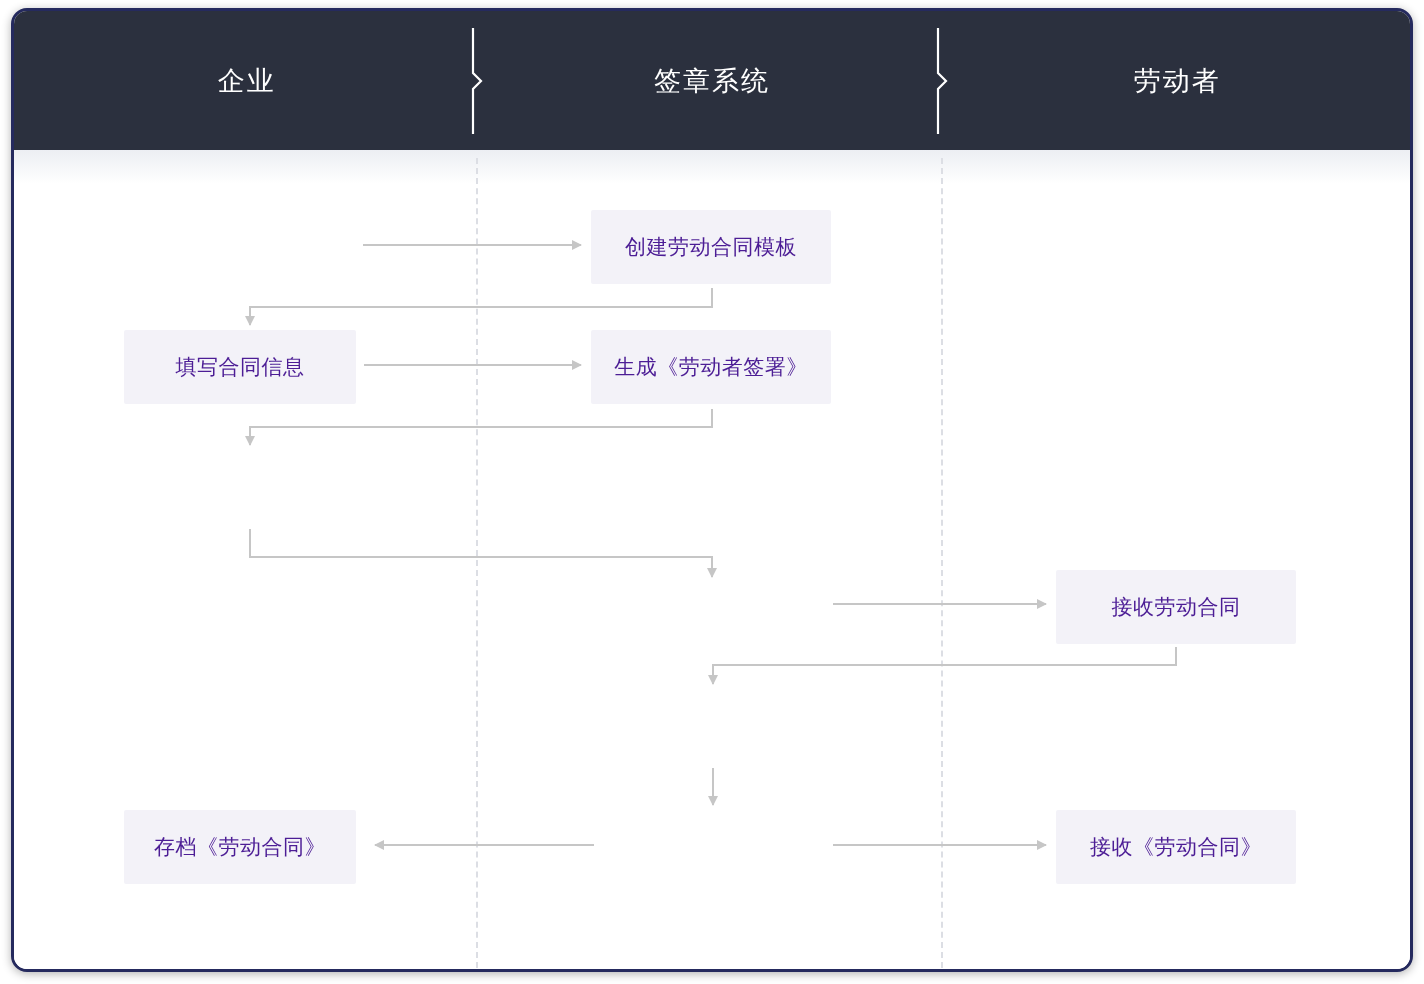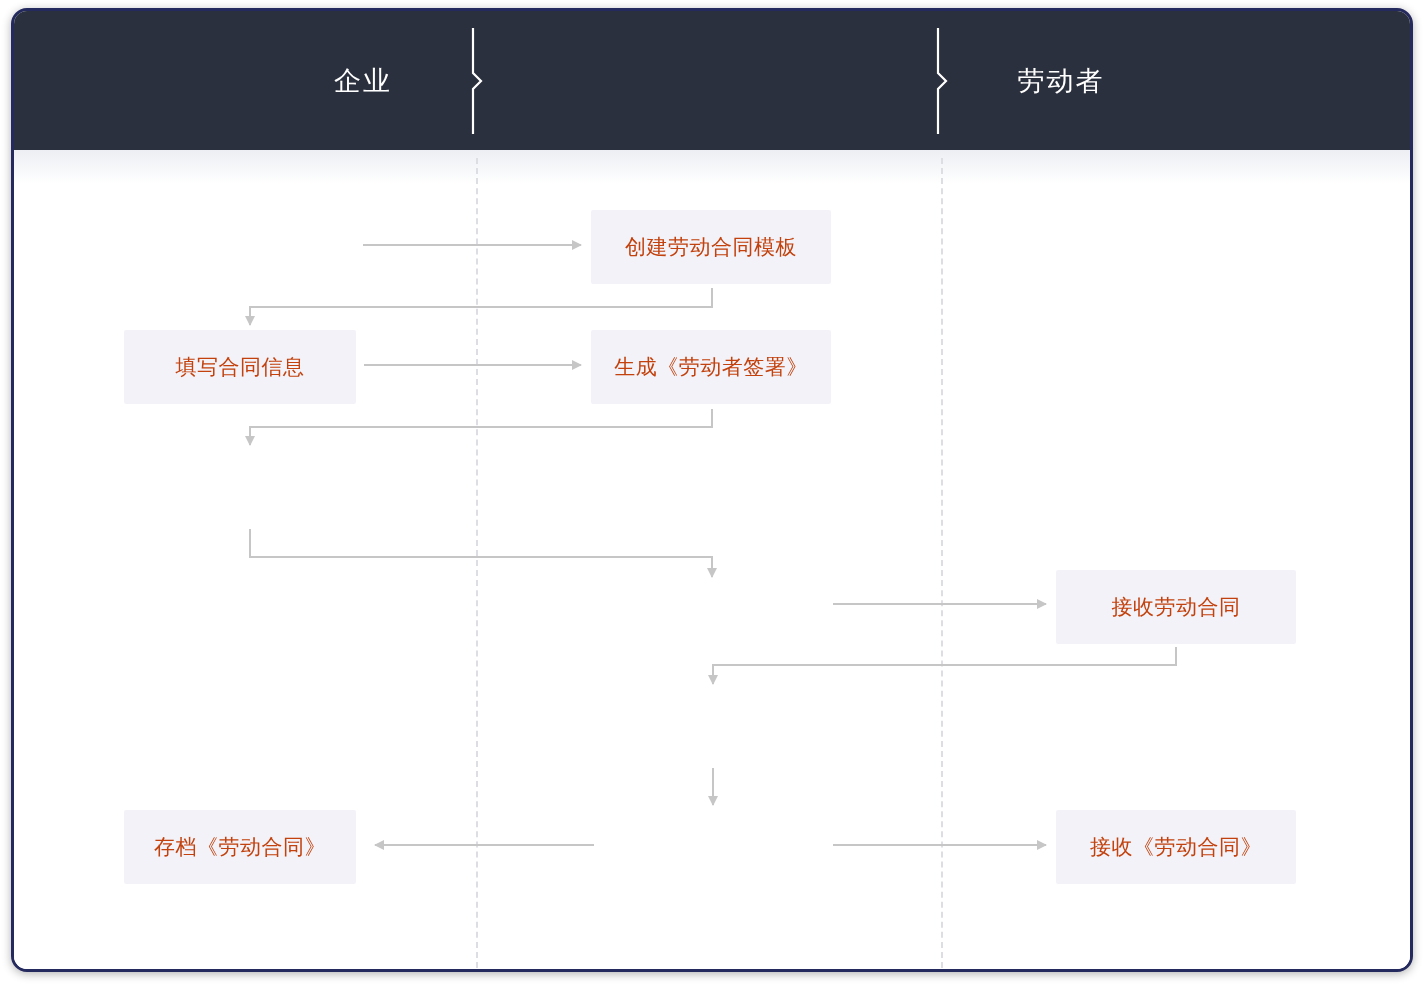--- a/index.html
+++ b/index.html
@@ -79,21 +79,21 @@
     position: absolute;
     left: 0; top: 0;
     width: 1396px; height: 958px;
     pointer-events: none;
   }
 
   
   .node {
     position: absolute;
     background: #f3f2f8;
-    color: #c2410c;
+    color: #4c1d95;
     font-size: 21px;
     letter-spacing: 0.5px;
     display: flex;
     align-items: center;
     justify-content: center;
     text-align: center;
     border-radius: 2px;
     line-height: 1.3;
   }
   .node.start {
@@ -104,20 +104,23 @@
 </style>
 </head>
 <body>
 
 <div id="stage">
   <div class="frame">
 
     <div class="lane-header">
       <div class="lane-title">
         <span>企业</span>
+      </div>
+      <div class="lane-title">
+        <span>签章系统</span>
       </div>
       <div class="lane-title">
         <span>劳动者</span>
       </div>
 
       <svg class="lane-sep s1" viewBox="0 0 14 106">
         <path d="M3 0 L3 45 L11 53 L3 61 L3 106" fill="none" stroke="#ffffff" stroke-width="2.2"></path>
       </svg>
       <svg class="lane-sep s2" viewBox="0 0 14 106">
         <path d="M3 0 L3 45 L11 53 L3 61 L3 106" fill="none" stroke="#ffffff" stroke-width="2.2"></path>

